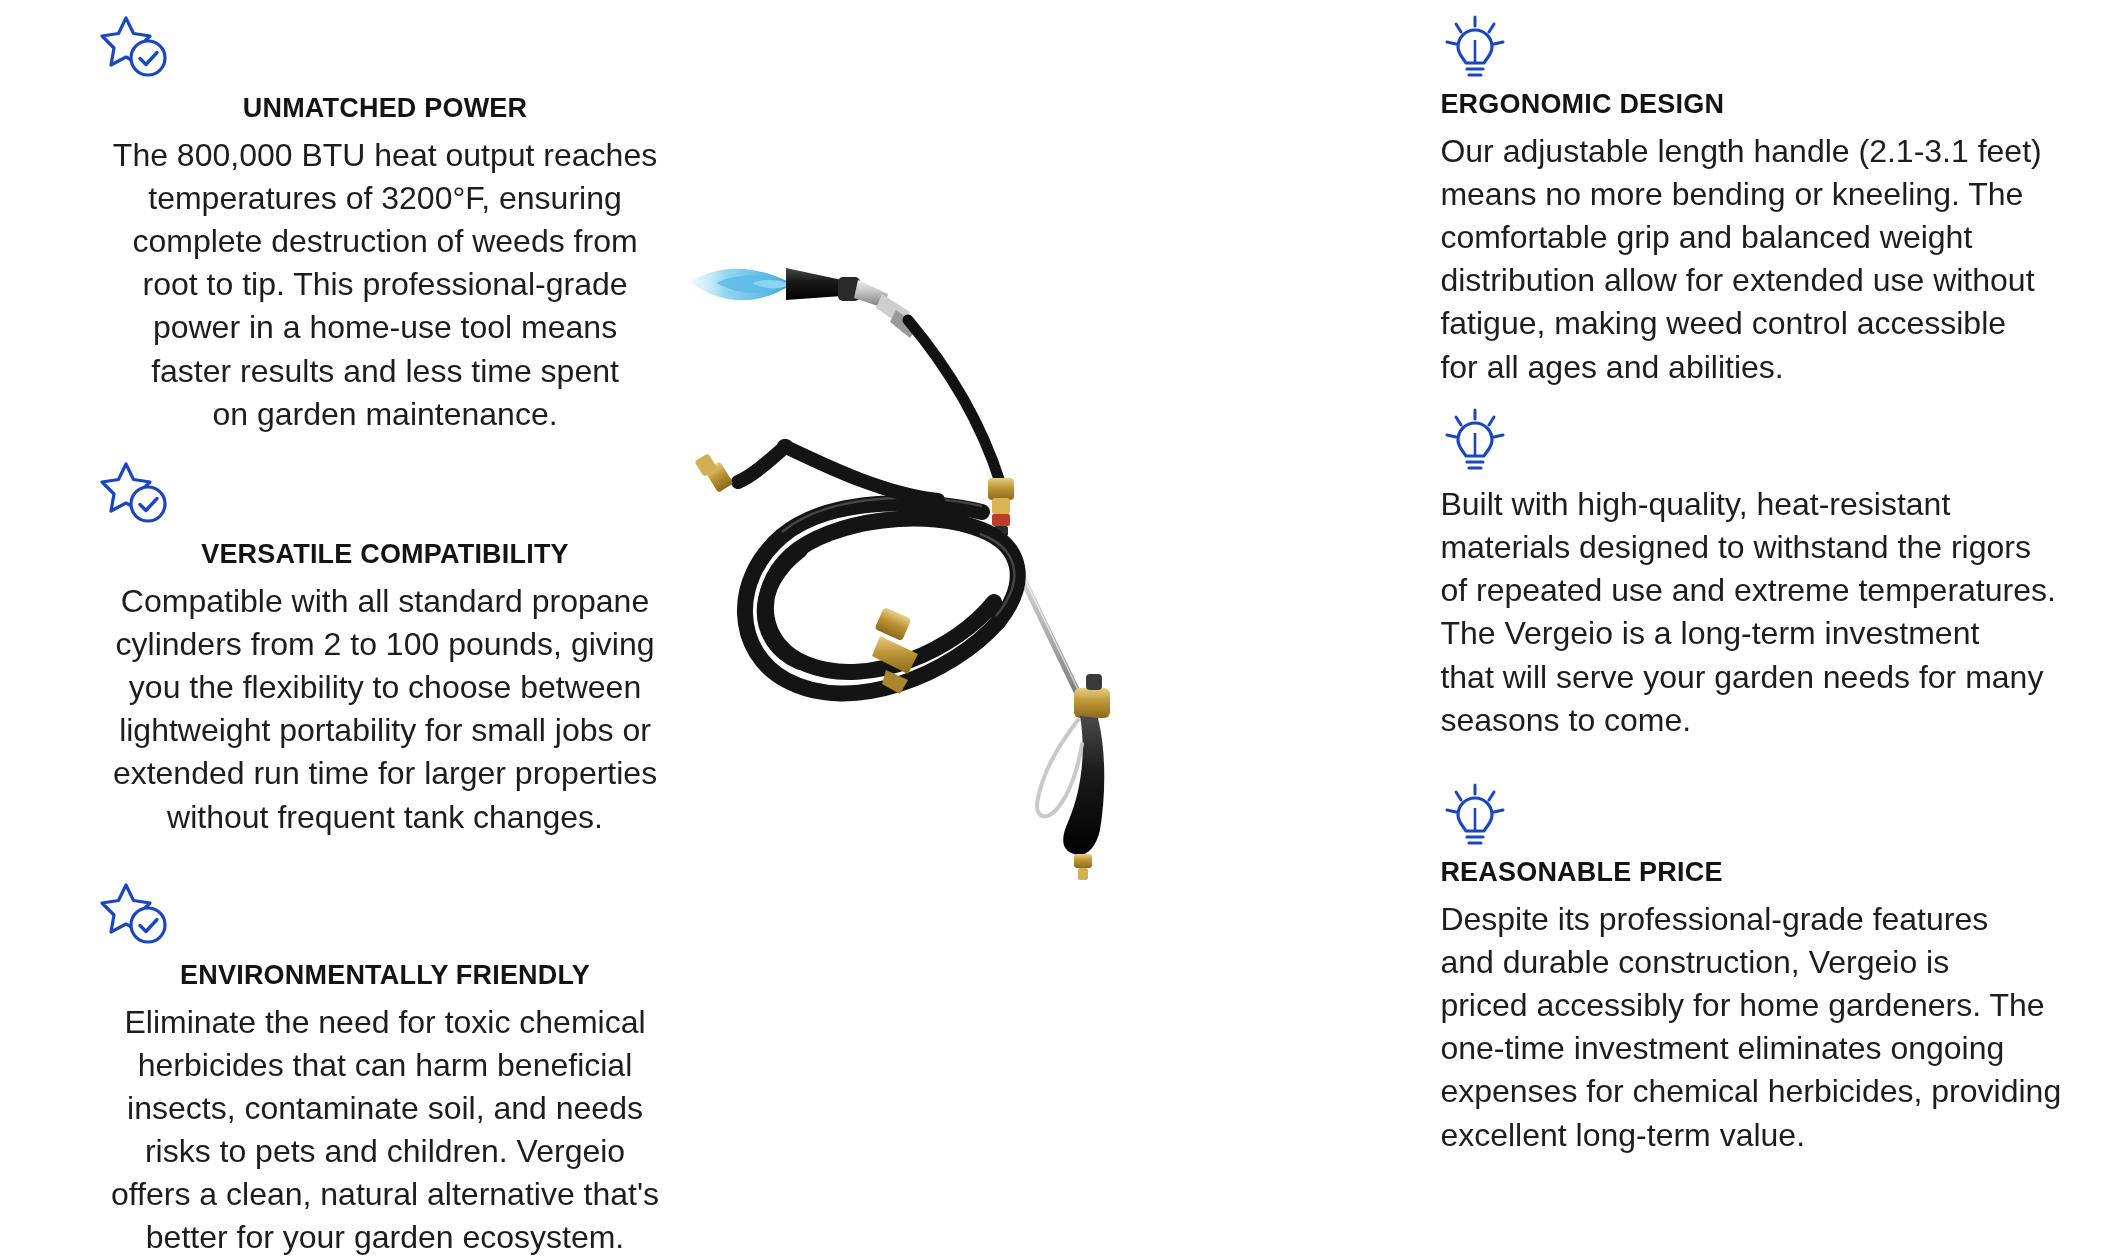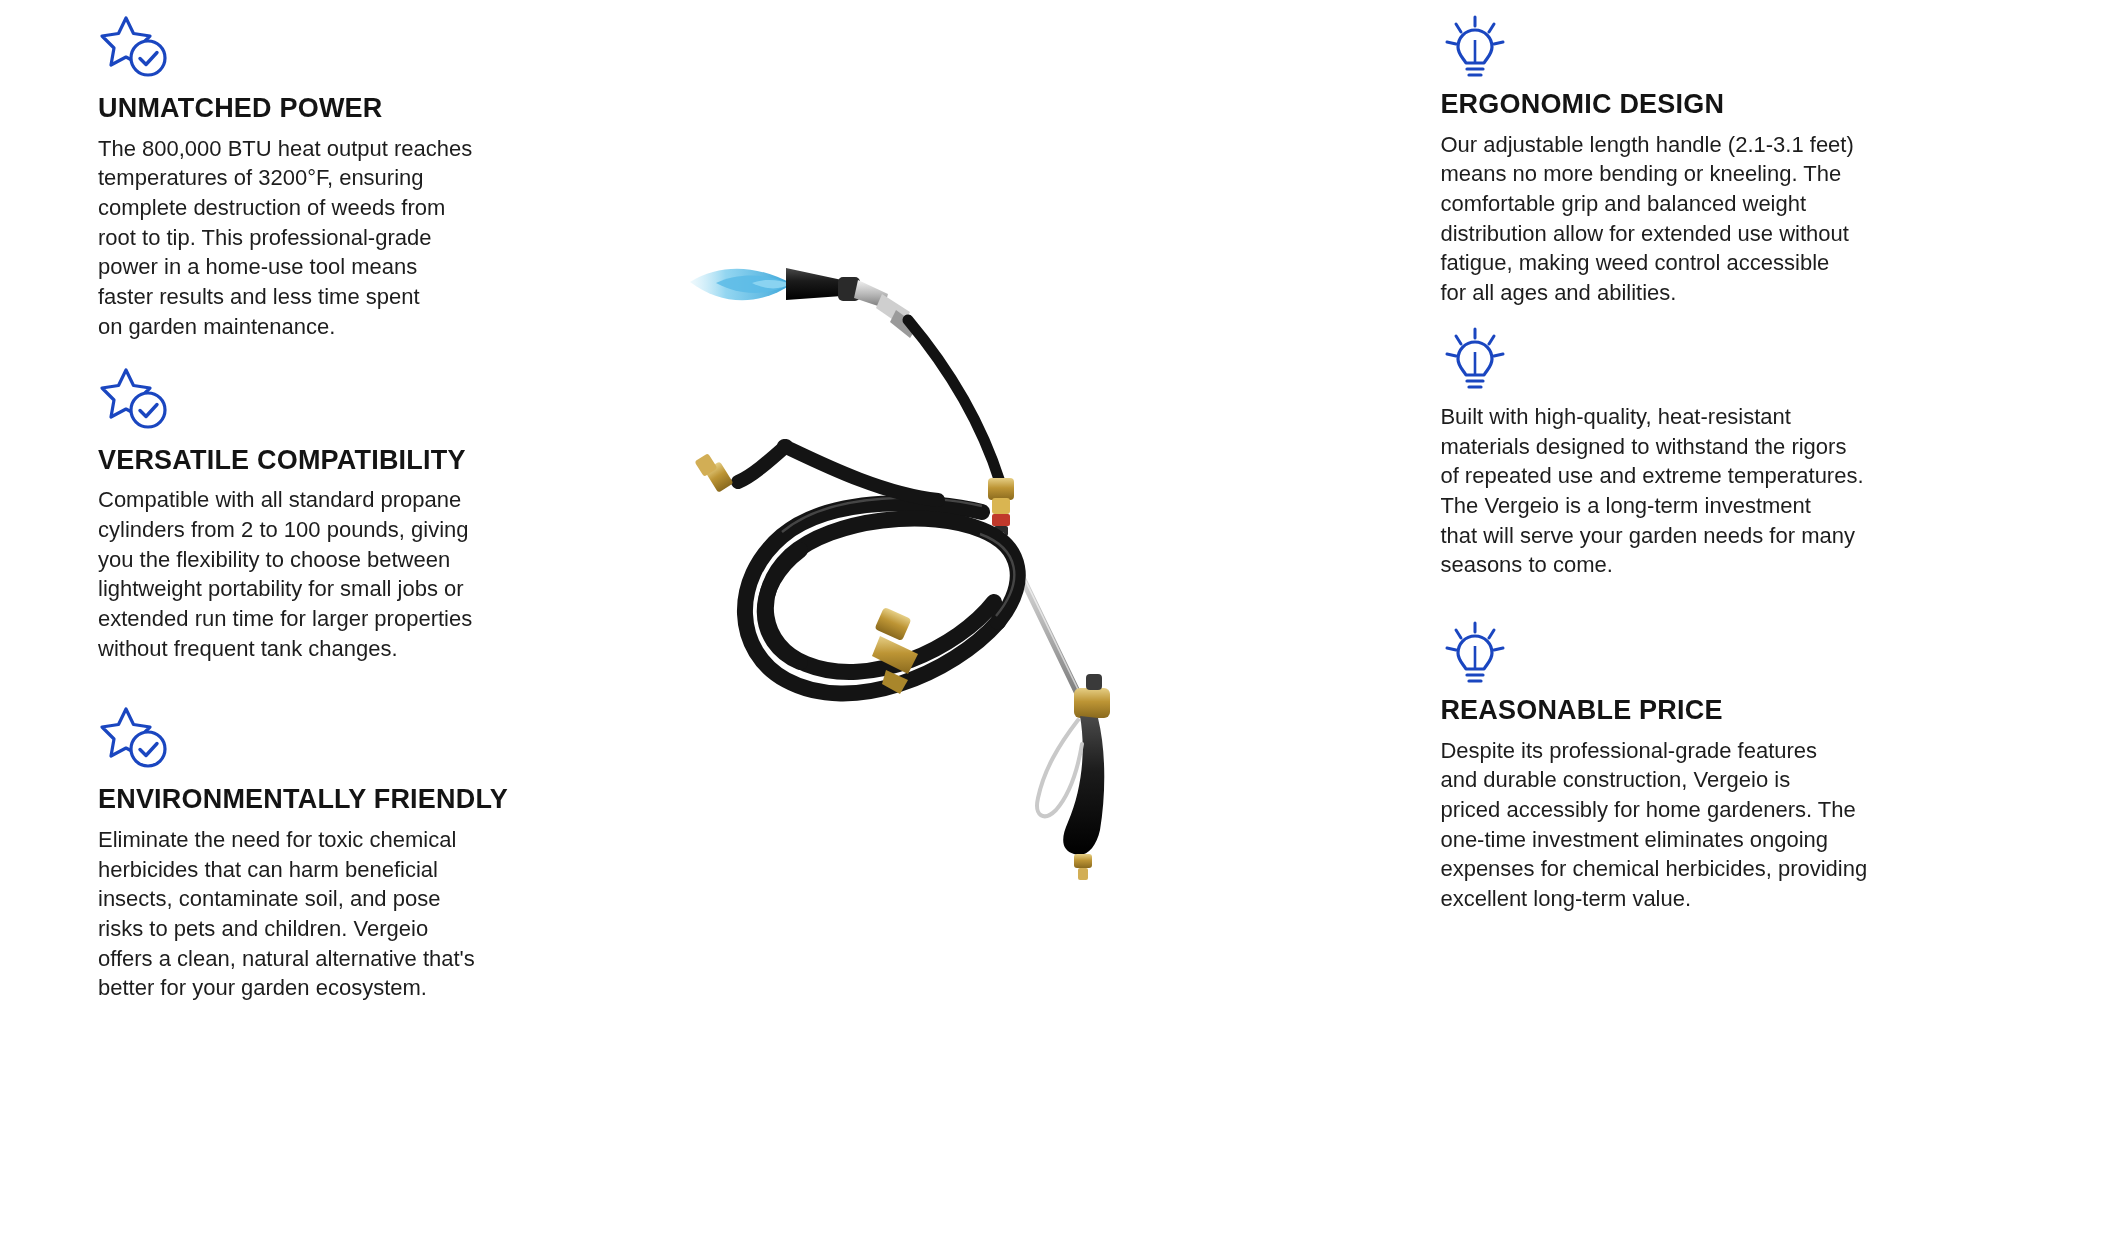--- a/index.html
+++ b/index.html
@@ -24,20 +24,21 @@
     box-sizing: border-box;
   }
   .col {
     width: 700px;
     box-sizing: border-box;
     display: flex;
     flex-direction: column;
   }
   .col-left {
     padding: 14px 10px 0 98px;
+    text-align: center;
   }
   .col-center {
     width: 712px;
     position: relative;
   }
   .col-right {
     padding: 14px 20px 0 68px;
   }
   .feature {
     margin-bottom: 18px;
@@ -49,21 +50,21 @@
   }
   .feature-title {
     font-size: 27px;
     font-weight: bold;
     letter-spacing: 0.2px;
     color: #141414;
     margin: 0 0 10px 0;
     line-height: 1.1;
   }
   .feature-body {
-    font-size: 22px;
+    font-size: 32px;
     line-height: 1.35;
     color: #1d1d1d;
     margin: 0;
     max-width: 640px;
     white-space: pre-line;
   }
   
   .col-left .feature:nth-child(1) { margin-bottom: 24px; }
   .col-left .feature:nth-child(2) { margin-bottom: 42px; }
   .col-right .feature:nth-child(1) { }
@@ -127,21 +128,21 @@
       <span class="icon">
         <svg width="80" height="74" viewBox="0 0 80 74">
           <path d="M28 4 L35.5 19.5 L52 22 L40 34 L43 51 L28 43 L13 51 L16 34 L4 22 L20.5 19.5 Z" fill="none" stroke="#1a46c0" stroke-width="3.2" stroke-linejoin="round"></path>
           <circle cx="50" cy="44" r="17" fill="#ffffff" stroke="#1a46c0" stroke-width="3.2"></circle>
           <path d="M42 44.5 L48 50.5 L59 38.5" fill="none" stroke="#1a46c0" stroke-width="3.4" stroke-linecap="round" stroke-linejoin="round"></path>
         </svg>
       </span>
       <div class="feature-title">ENVIRONMENTALLY FRIENDLY</div>
       <p class="feature-body">Eliminate the need for toxic chemical
 herbicides that can harm beneficial
-insects, contaminate soil, and pose
+insects, contaminate soil, and needs
 risks to pets and children. Vergeio
 offers a clean, natural alternative that's
 better for your garden ecosystem.</p>
     </div>
 
   </div>
 
   <div class="col col-center">
     <div class="product-img">
       <svg width="712" height="650" viewBox="0 0 712 650">

